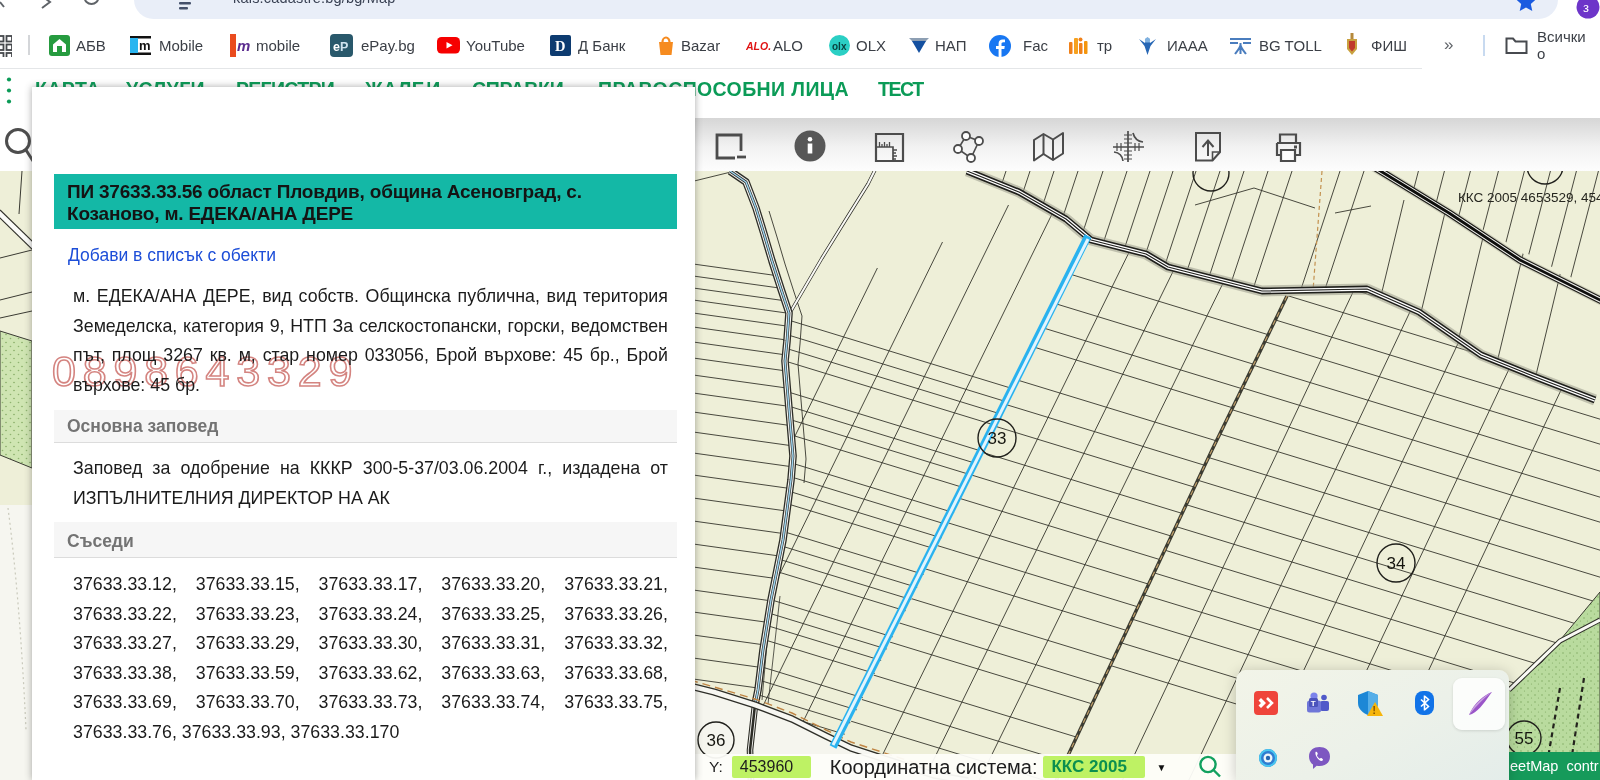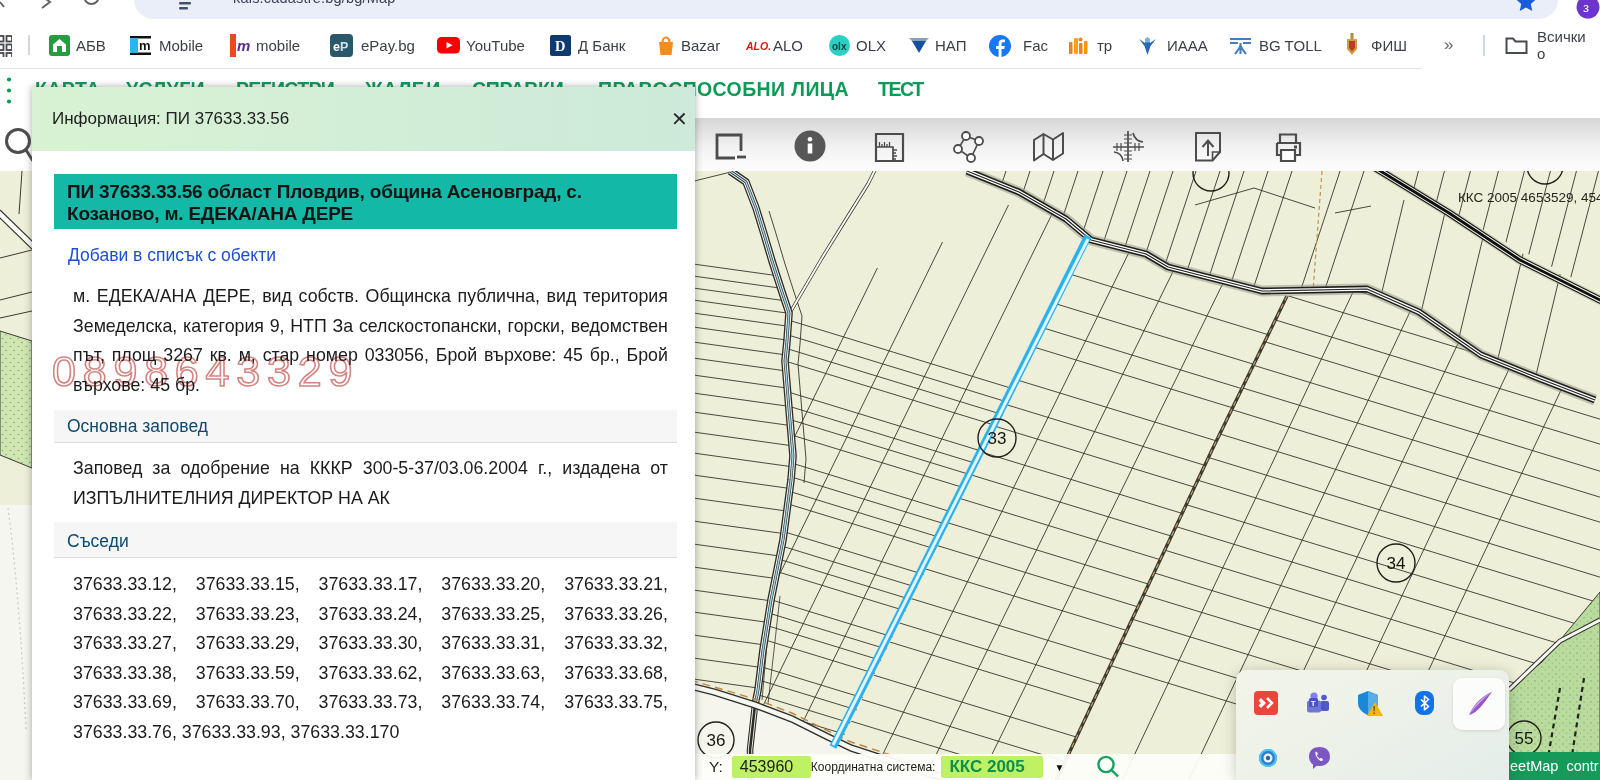--- a/index.html
+++ b/index.html
@@ -18,21 +18,21 @@
 
 #panel{left:32px;top:87px;width:663px;height:693px;background:#fff;z-index:20;
  box-shadow:0 0 7px rgba(60,60,60,.45)}
 #phead{position:absolute;left:0;top:0;width:663px;height:64px;
  background:linear-gradient(90deg,#d8f2d3,#cdeada)}
 #phtxt{position:absolute;left:20px;top:22px;font-size:17px;color:#212121}
 #pclose{position:absolute;left:639px;top:24px;font-size:20px;color:#2b2b2b;line-height:16px}
 .gblk{position:absolute;left:22px;width:623px;background:#14b8a6}
 #title{top:87px;height:55px;font-weight:bold;font-size:19px;color:#141414;
  padding:7px 12px 0 13px;line-height:22px;letter-spacing:-0.2px}
-.sect{border-bottom:1px solid #dcdcdc;font-weight:normal;font-size:17.5px;color:#0c4a6e;
+.sect{border-bottom:1px solid #dcdcdc;font-weight:bold;font-size:17.5px;color:#737373;
  padding-left:13px;background:#f6f6f6}
 #link{position:absolute;left:36px;top:158px;font-size:17.5px;color:#1d4ed8}
 .para{position:absolute;left:41px;width:595px;font-size:17.8px;color:#1b1b1b;line-height:29.6px}
 .jrow{display:flex;justify-content:space-between;white-space:nowrap}
 #wm{position:absolute;left:20px;top:260px;font-size:43px;letter-spacing:6.8px;color:transparent;
  -webkit-text-stroke:1.6px rgba(200,97,92,.78)}
 
 #bbar{left:695px;top:754px;width:542px;height:26px;background:rgba(253,253,249,.95);z-index:6;
  display:flex;align-items:center;font-size:15.5px;color:#1d1d1d}
 .wbox{background:#bef264;border-radius:2px;height:22px;display:flex;align-items:center;padding:0 8px}
@@ -208,21 +208,21 @@
     <div class="mi" style="left:598px;">ПРАВОСПОСОБНИ ЛИЦА</div>
     <div class="mi" style="left:878px;letter-spacing:-1.4px">ТЕСТ</div>
   </div>
 <svg class="abs" style="left:4px;top:124px;z-index:4" width="29" height="45" fill="none" stroke="#4d4d4d" stroke-width="3">
     <circle cx="14" cy="17" r="11.5"></circle>
     <path d="M22 26 L29 37"></path>
   </svg>
 <div id="bbar" class="abs">
     <span style="margin-left:14px">Y:</span>
     <div class="wbox" style="margin-left:9px;width:79px;font-size:16px">453960</div>
-    <span style="font-size:12px">Координатна система:</span>
+    <span style="margin-left:19px;font-size:20px">Координатна система:</span>
     <div class="wbox" style="margin-left:6px;width:102px;color:#0c8f4f;font-weight:bold;font-size:17px">ККС 2005</div>
     <span style="margin-left:11px;font-size:10px;color:#111">▼</span>
     <svg style="margin-left:32px" width="24" height="24" fill="none" stroke="#12a15f" stroke-width="2.4">
       <circle cx="10" cy="9.5" r="7.6"></circle>
       <path d="M15.5 15 L22 21.5"></path>
     </svg>
   </div>
 <div id="popup" class="abs">
     <svg class="abs" style="left:18px;top:21px" width="24" height="24">
       <rect width="24" height="24" rx="4" fill="#ef443b"></rect>
@@ -261,24 +261,20 @@
     <svg class="abs" style="left:73px;top:77px" width="21" height="22">
       <path d="M10.5 0 C16 0 21 3 21 9.5 C21 16 16 19 10.5 19 C9.5 19 8.6 18.9 7.7 18.7 L4 22 V17.5 C1.5 16 0 13 0 9.5 C0 3 5 0 10.5 0 Z" fill="#7d57c1"></path>
       <path d="M6.5 5 C7.5 4.5 8 5 8.5 6 C9 7 8.8 7.5 8 8 C7.8 9 9.5 11.2 10.8 11.7 C11.5 11 12 10.9 13 11.5 C14 12.1 14.3 12.7 13.6 13.6 C11 15.5 5.5 9 6.5 5 Z" fill="#fff"></path>
     </svg>
   </div>
 <div id="osm" class="abs">
     <span style="margin-left:1px">eetMap</span>
     <span style="margin-left:8px">contr</span>
   </div>
 <div id="panel" class="abs">
-    <div id="phead">
-      <div id="phtxt">Информация: ПИ 37633.33.56</div>
-      <div id="pclose">✕</div>
-    </div>
     <div id="title" class="gblk">ПИ 37633.33.56 област Пловдив, община Асеновград, с.<br>Козаново, м. ЕДЕКА/АНА ДЕРЕ</div>
     <div id="link">Добави в списък с обекти</div>
     <div id="wm">0898643329</div>
     <div class="para" style="top:195px">
       <div class="jrow">
         <span>м.</span>
         <span>ЕДЕКА/АНА</span>
         <span>ДЕРЕ,</span>
         <span>вид</span>
         <span>собств.</span>

